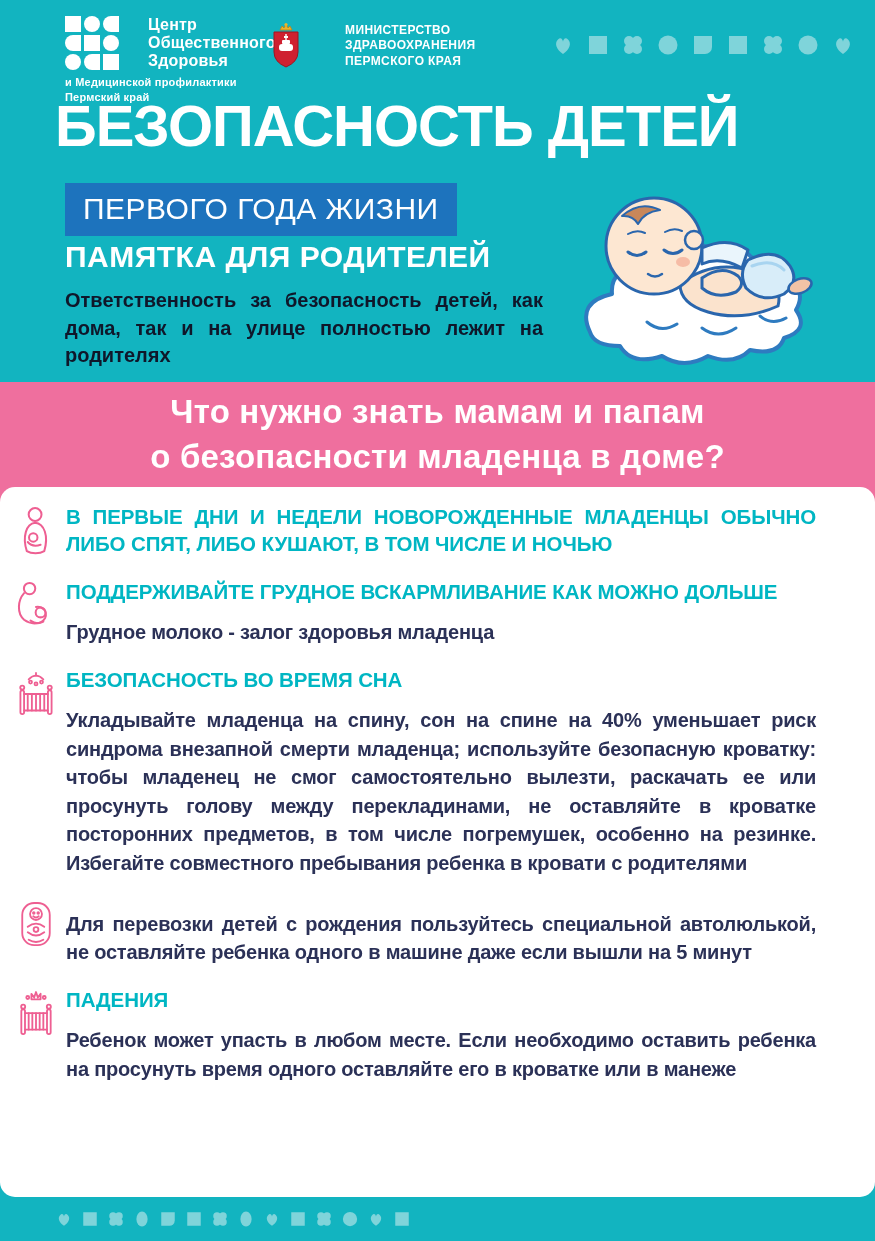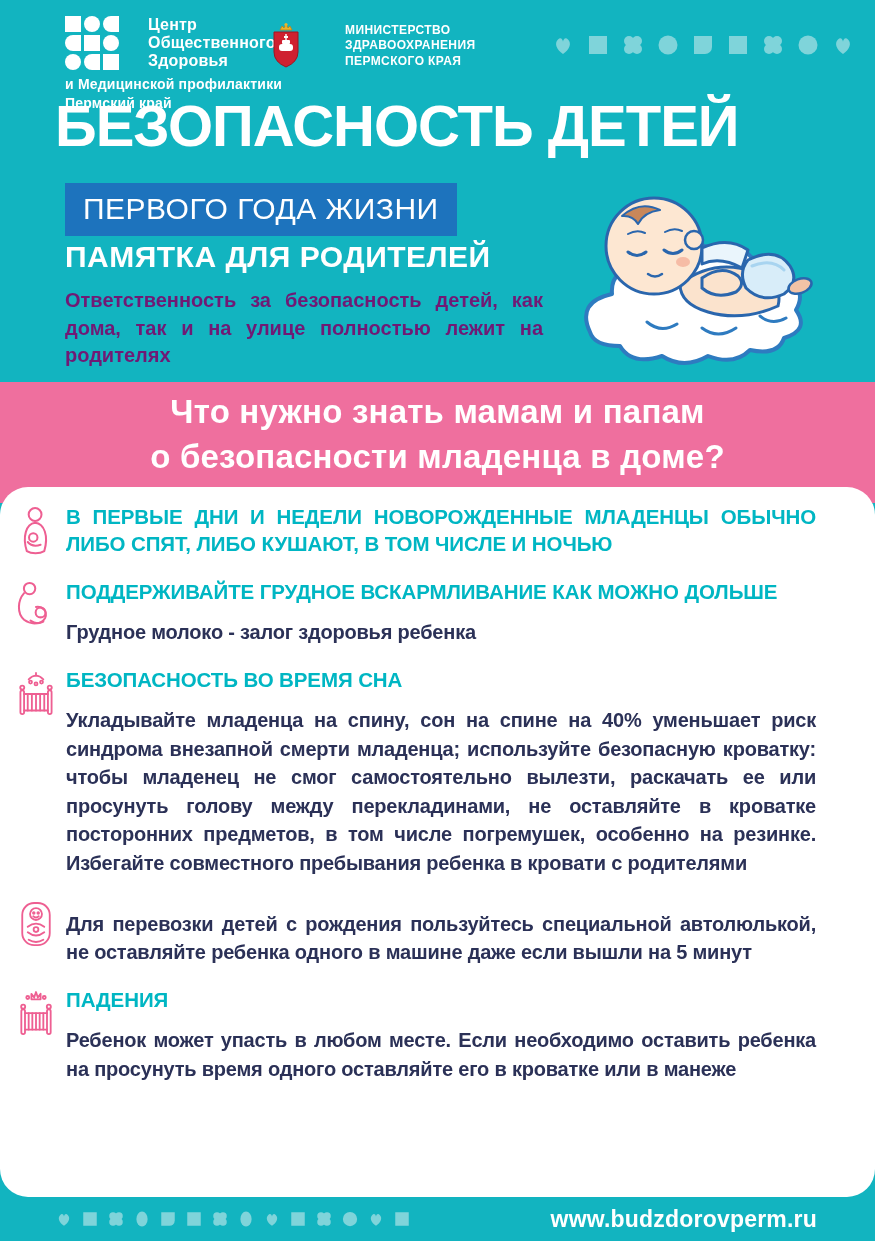--- a/index.html
+++ b/index.html
@@ -16,21 +16,21 @@
   .header{position:relative;height:382px;background:#12b4c0;color:#fff;flex:0 0 auto;}
   .logo-row{position:absolute;top:16px;left:65px;display:flex;align-items:flex-start;}
   .org-logo{display:flex;flex-direction:column;}
   .org-logo-top{display:flex;align-items:center;}
   .org-grid{display:grid;grid-template-columns:repeat(3,16px);grid-template-rows:repeat(3,16px);gap:3px;}
   .cell{background:#fff;}
   .cell.sq{}
   .cell.ci{border-radius:50%;}
   .cell.sc{border-radius:50% 0 0 50%;}
   .org-text{margin-left:29px;font-weight:bold;font-size:16px;line-height:1.12;letter-spacing:.2px;}
-  .org-sub{margin-top:5px;font-weight:bold;font-size:14px;line-height:1.35;letter-spacing:.2px;}
+  .org-sub{margin-top:5px;font-weight:bold;font-size:11px;line-height:1.35;letter-spacing:.2px;}
   .ministry{position:absolute;top:22px;left:268px;display:flex;align-items:center;gap:32px;}
   .ministry-text{margin-left:9px;font-weight:bold;font-size:12px;line-height:1.3;letter-spacing:.4px;}
   .decor-top{position:absolute;top:33px;right:20px;display:flex;gap:11px;}
   .decor-top .shape{width:24px;height:24px;color:#7fd4da;}
   .decor-top .shape svg{width:100%;height:100%;display:block;}
 
   .main-title{
     position:absolute;top:92px;left:55px;width:805px;
     font-size:58px;font-weight:bold;letter-spacing:-1px;color:#fff;
     white-space:nowrap;
@@ -40,39 +40,39 @@
     background:#1d73bd;color:#fff;
     font-size:30px;font-weight:normal;letter-spacing:.5px;
     padding:9px 18px 10px 18px;
   }
   .subtitle2{
     position:absolute;top:240px;left:65px;
     font-size:30px;font-weight:bold;letter-spacing:.5px;color:#fff;
   }
   .intro{
     position:absolute;top:287px;left:65px;width:478px;
-    font-size:20px;font-weight:bold;line-height:1.38;color:#701a75;
+    font-size:20px;font-weight:bold;line-height:1.38;color:#0f172a;
     text-align:justify;
   }
 
   .baby-illo{position:absolute;top:182px;left:552px;width:312px;height:198px;}
 
   
   .banner{
     background:#ef6f9e;color:#fff;
     height:105px;padding-bottom:16px;margin-bottom:-16px;
     display:flex;flex-direction:column;align-items:center;justify-content:center;
     font-size:33px;font-weight:bold;line-height:1.35;letter-spacing:.2px;
     flex:0 0 auto;text-align:center;
   }
 
   
   .content{
     position:relative;z-index:2;
-    background:#fff;border-radius:28px;
+    background:#fff;border-radius:15px;
     height:710px;box-sizing:border-box;
     padding:16px 0 0 14px;
     flex:0 0 auto;
   }
   .section{display:flex;margin-bottom:19px;}
   .sec-icon{flex:0 0 44px;width:44px;height:56px;margin-right:8px;color:#ee5f92;}
   .sec-icon svg{width:44px;height:56px;display:block;}
   .sec-content{width:750px;}
   .sec-heading{
     margin:0;color:#00b6c3;
@@ -265,21 +265,21 @@
     <span class="sec-icon">
             <svg viewBox="0 0 48 56" fill="none" stroke="currentColor" stroke-width="2.2" stroke-linecap="round" stroke-linejoin="round">
     <circle cx="17" cy="9" r="6.2"></circle>
     <path d="M11 14C4 22 3 36 11 43c8 6 19 5 23-2 3-7-3-13-10-12"></path>
     <circle cx="29" cy="35" r="5.4"></circle>
     <path d="M18 44q7 5 14 1"></path>
             </svg>
           </span>
     <div class="sec-content">
       <h3 class="sec-heading">ПОДДЕРЖИВАЙТЕ ГРУДНОЕ ВСКАРМЛИВАНИЕ КАК МОЖНО ДОЛЬШЕ</h3>
-      <p class="sec-body">Грудное молоко - залог здоровья ребенка</p>
+      <p class="sec-body">Грудное молоко - залог здоровья младенца</p>
     </div>
   </div>
 
   <div class="section">
     <span class="sec-icon">
             <svg viewBox="0 0 48 56" fill="none" stroke="currentColor" stroke-width="2" stroke-linecap="round" stroke-linejoin="round">
     <path d="M16 12q8-8 16 0"></path>
               <line x1="24" y1="5" x2="24" y2="8"></line>
     <circle cx="18" cy="15" r="1.6"></circle>
               <circle cx="24" cy="17" r="1.6"></circle>
@@ -432,16 +432,15 @@
           <svg viewBox="0 0 24 24">
             <path fill="currentColor" d="M12 21C5.5 16.5 3 10.5 7 6.5c2.8-2.8 4.8.2 5 2.2.2-2 2.2-5 5-2.2 4 4 1.5 10-5 14.5z"></path>
           </svg>
         </span>
         <span class="shape">
           <svg viewBox="0 0 24 24">
             <rect fill="currentColor" x="3" y="3" width="18" height="18"></rect>
           </svg>
         </span>
       </div>
-    <div class="site-url">www.budzdorovperm.ru</div>
   </div>
 
 </div>
 
 </body></html>

